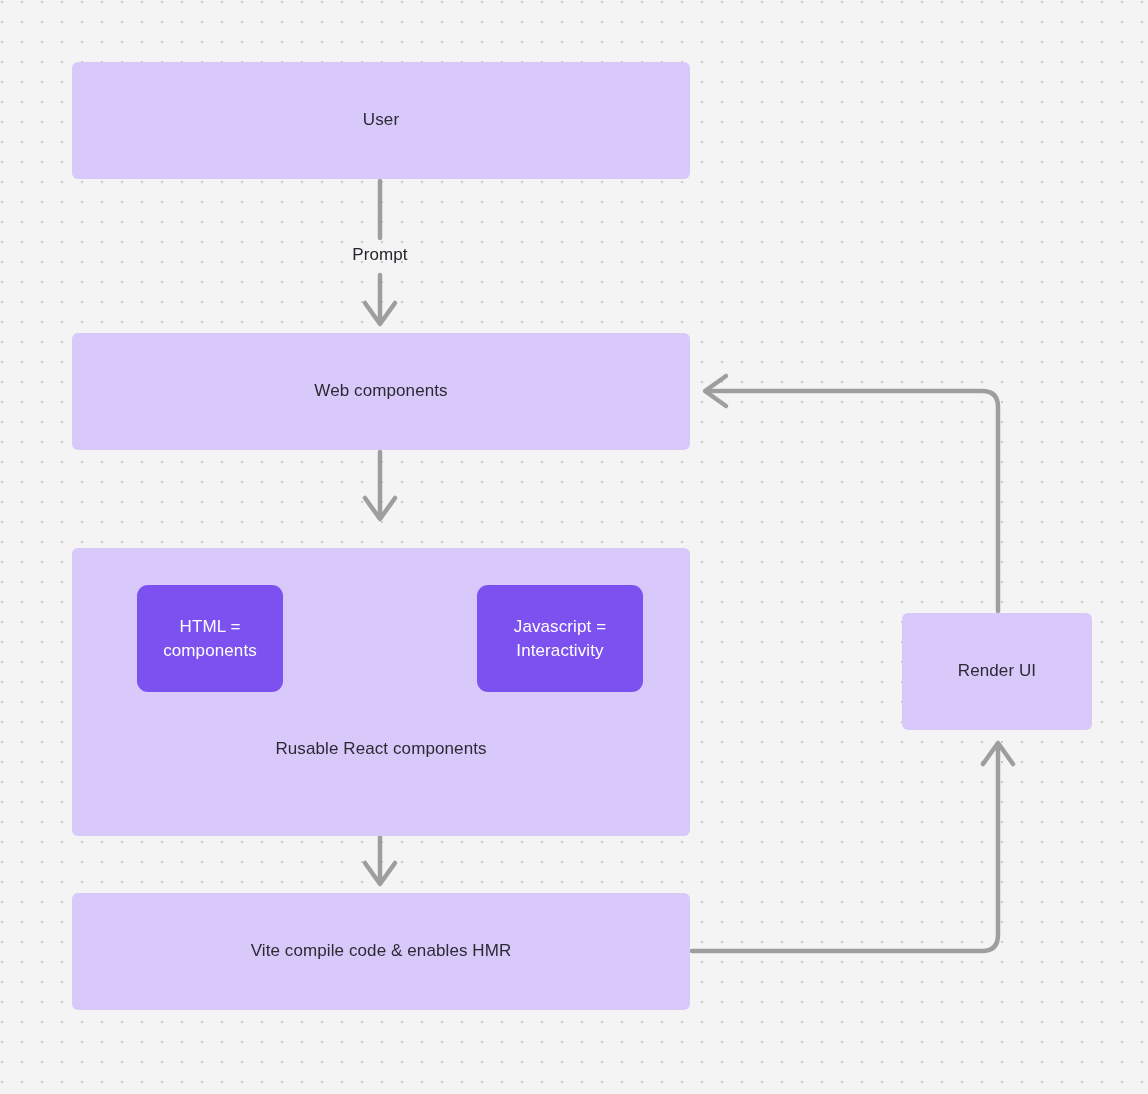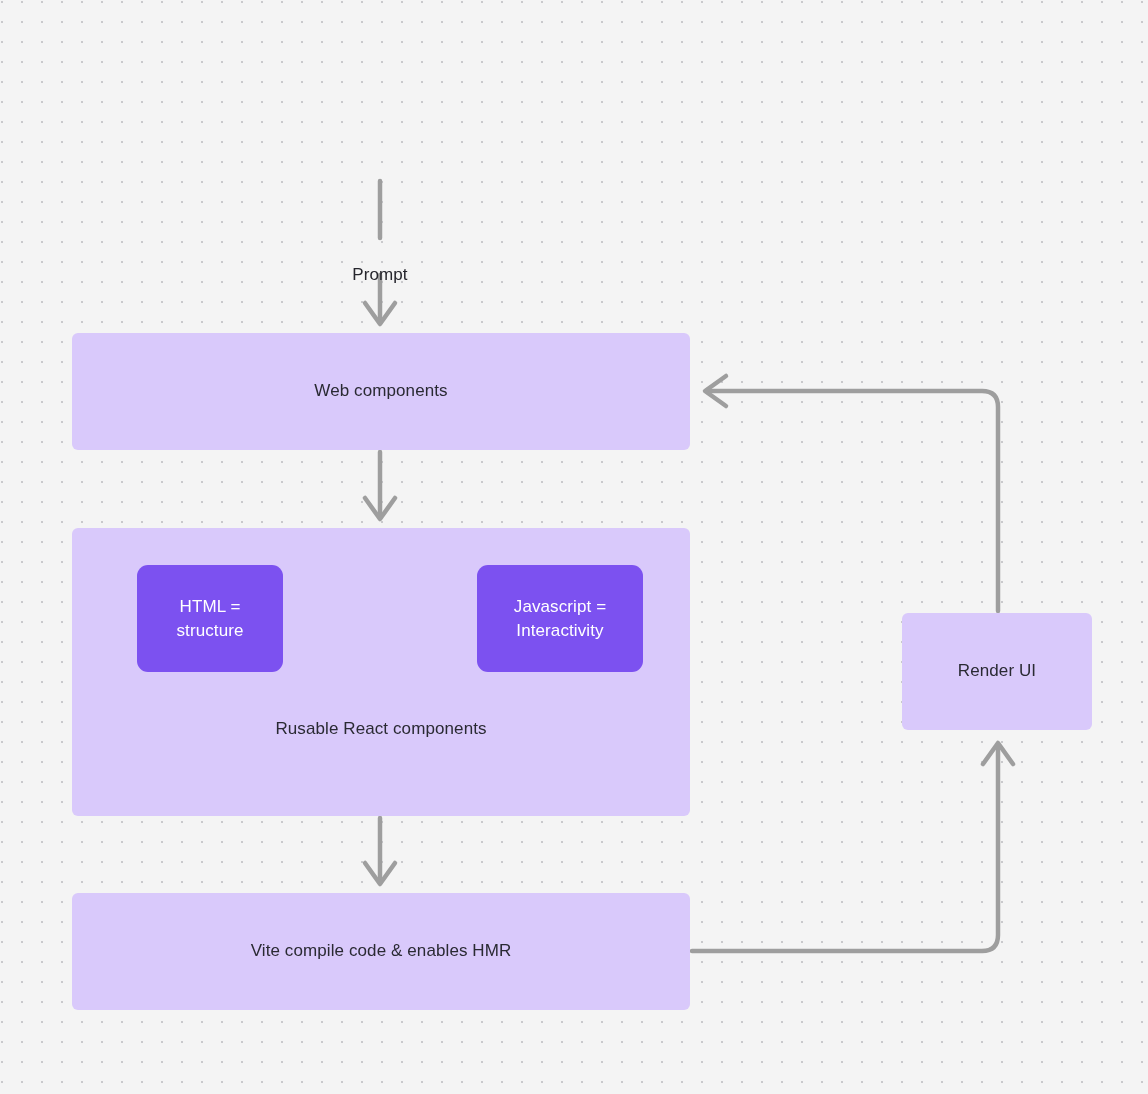--- a/index.html
+++ b/index.html
@@ -46,20 +46,21 @@
     background: #d9c9fb;
     border-radius: 6px;
     color: #2a2a33;
     font-size: 17px;
     line-height: 1.35;
     letter-spacing: 0.1px;
   }
 
   .node.group {
     display: block;
+    margin-top: 20px;
   }
 
   .group-caption {
     position: absolute;
     left: 0;
     right: 0;
     text-align: center;
     color: #2a2a33;
     font-size: 17px;
     letter-spacing: 0.1px;
@@ -81,21 +82,20 @@
 
   
   .edge-label {
     position: absolute;
     z-index: 3;
     color: #25252c;
     font-size: 17px;
     letter-spacing: 0.1px;
     white-space: nowrap;
     text-align: center;
-    margin-top: 20px;
   }
 
   
   #node-user          { left: 72px;  top: 62px;   width: 618px; height: 117px; }
   #node-webapp        { left: 72px;  top: 333px;  width: 618px; height: 117px; }
   #node-components    { left: 72px;  top: 528px;  width: 618px; height: 288px; }
   #node-vite          { left: 72px;  top: 893px;  width: 618px; height: 117px; }
   #node-render        { left: 902px; top: 613px;  width: 190px; height: 117px; }
 
   #chip-0 { left: 65px;  top: 37px; width: 146px; height: 107px; }
@@ -151,31 +151,34 @@
       <path class="conn" d="M692,951 L982,951 Q998,951 998,935 L998,745"></path>
       <path class="head" d="M983,764 L998,743 L1013,764"></path>
     </g>
 
     <g>
       <path class="conn" d="M998,611 L998,407 Q998,391 982,391 L707,391"></path>
       <path class="head" d="M726,376 L705,391 L726,406"></path>
     </g>
   </svg>
 
+  <div class="node" id="node-user">
+    <span>User</span>
+  </div>
 
   <div class="node" id="node-webapp">
     <span>Web components</span>
   </div>
 
   <div class="node group" id="node-components">
 
     <div class="chip" id="chip-0">
       <span>
         <span>HTML =</span><br>
-        <span>structure</span>
+        <span>components</span>
       </span>
     </div>
 
 
     <div class="chip" id="chip-2">
       <span>
         <span>Javascript =</span><br>
         <span>Interactivity</span>
       </span>
     </div>

